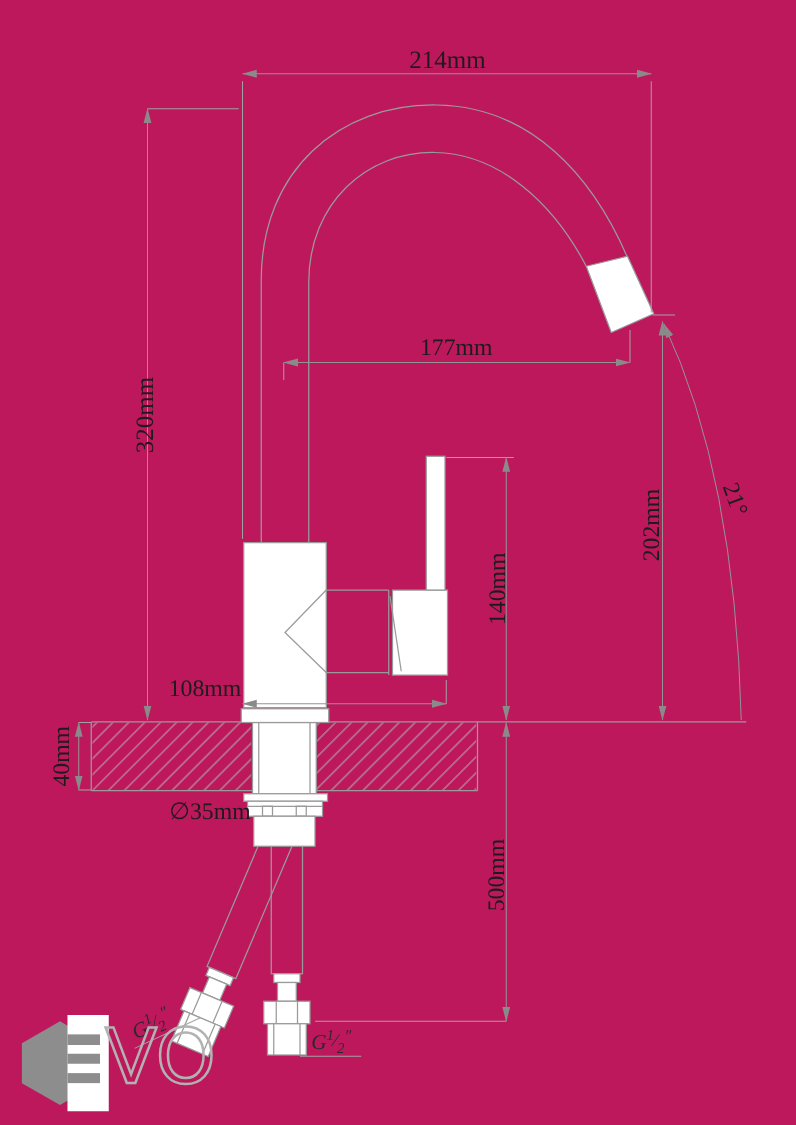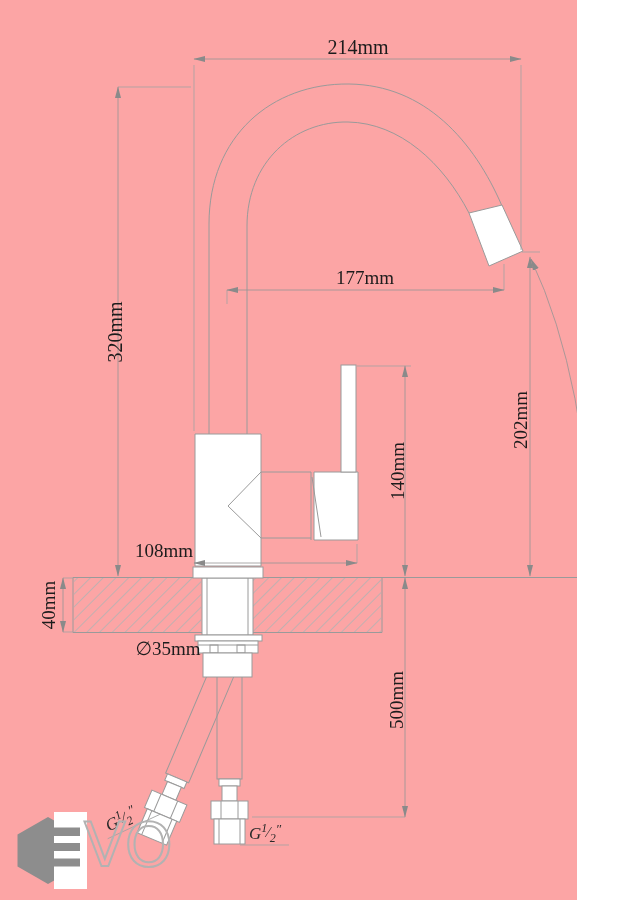--- a/index.html
+++ b/index.html
@@ -1,16 +1,16 @@
 <!DOCTYPE html>
 <html><head>
 <meta charset="utf-8">
 <style>
   html,body{margin:0;padding:0;background:#fff;}
-  .canvas{position:relative;width:577px;height:900px;background:#fca5a5;overflow:hidden;}
+  .canvas{position:relative;width:637px;height:900px;background:#be185d;overflow:hidden;}
   svg{position:absolute;left:0;top:0;}
   .outline{stroke:#9a9a9a;stroke-width:1;fill:none;}
   .outline-w{stroke:#9a9a9a;stroke-width:1;fill:#ffffff;}
   .dim{stroke:#949494;stroke-width:.8;fill:none;marker-start:url(#arr);marker-end:url(#arr);}
   .dim-noend{stroke:#949494;stroke-width:.8;fill:none;marker-start:url(#arr);}
   .ext{stroke:#a2a2a2;stroke-width:.8;fill:none;}
   .dimtext{fill:#1c1c1c;font-family:"Liberation Serif",serif;font-size:19px;}
   .dimtext-lg{fill:#1c1c1c;font-family:"Liberation Serif",serif;font-size:20px;}
   .thread{fill:#2a2a2a;font-family:"Liberation Serif",serif;font-style:italic;font-size:17px;}
   .logo-letters{fill:none;stroke:#b2b2b2;stroke-width:2;font-family:"DejaVu Sans",sans-serif;font-size:61px;}

